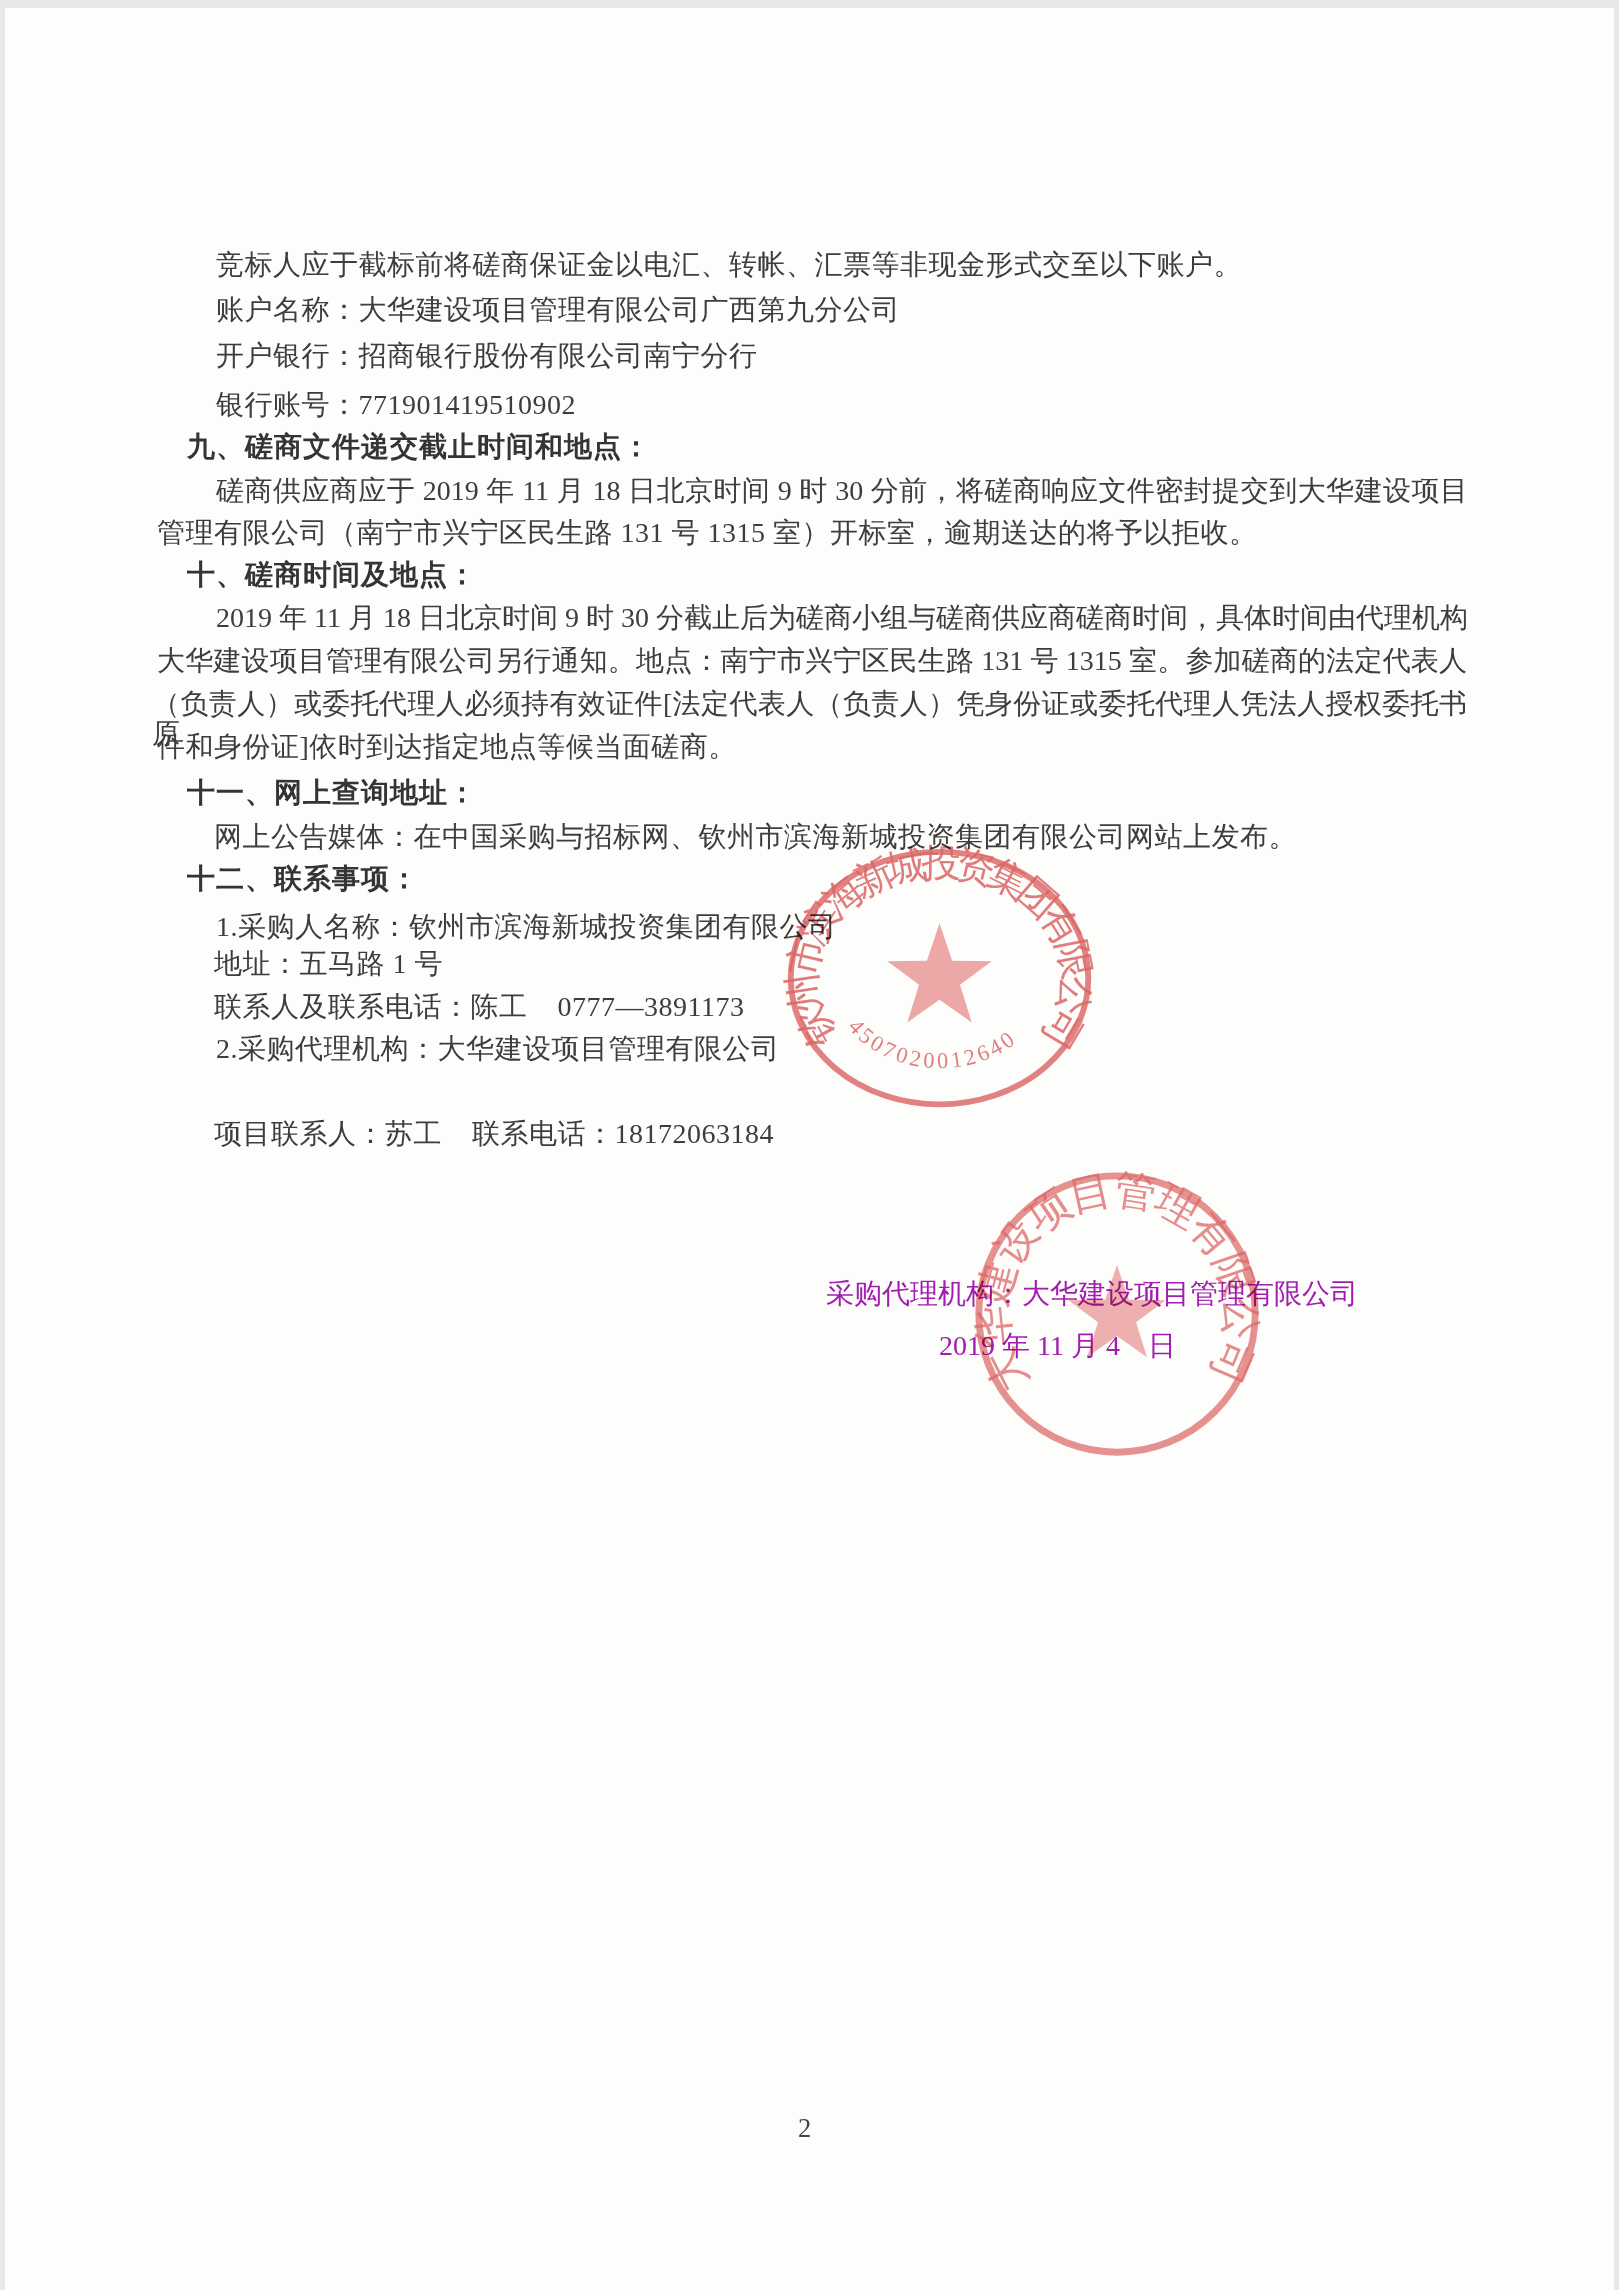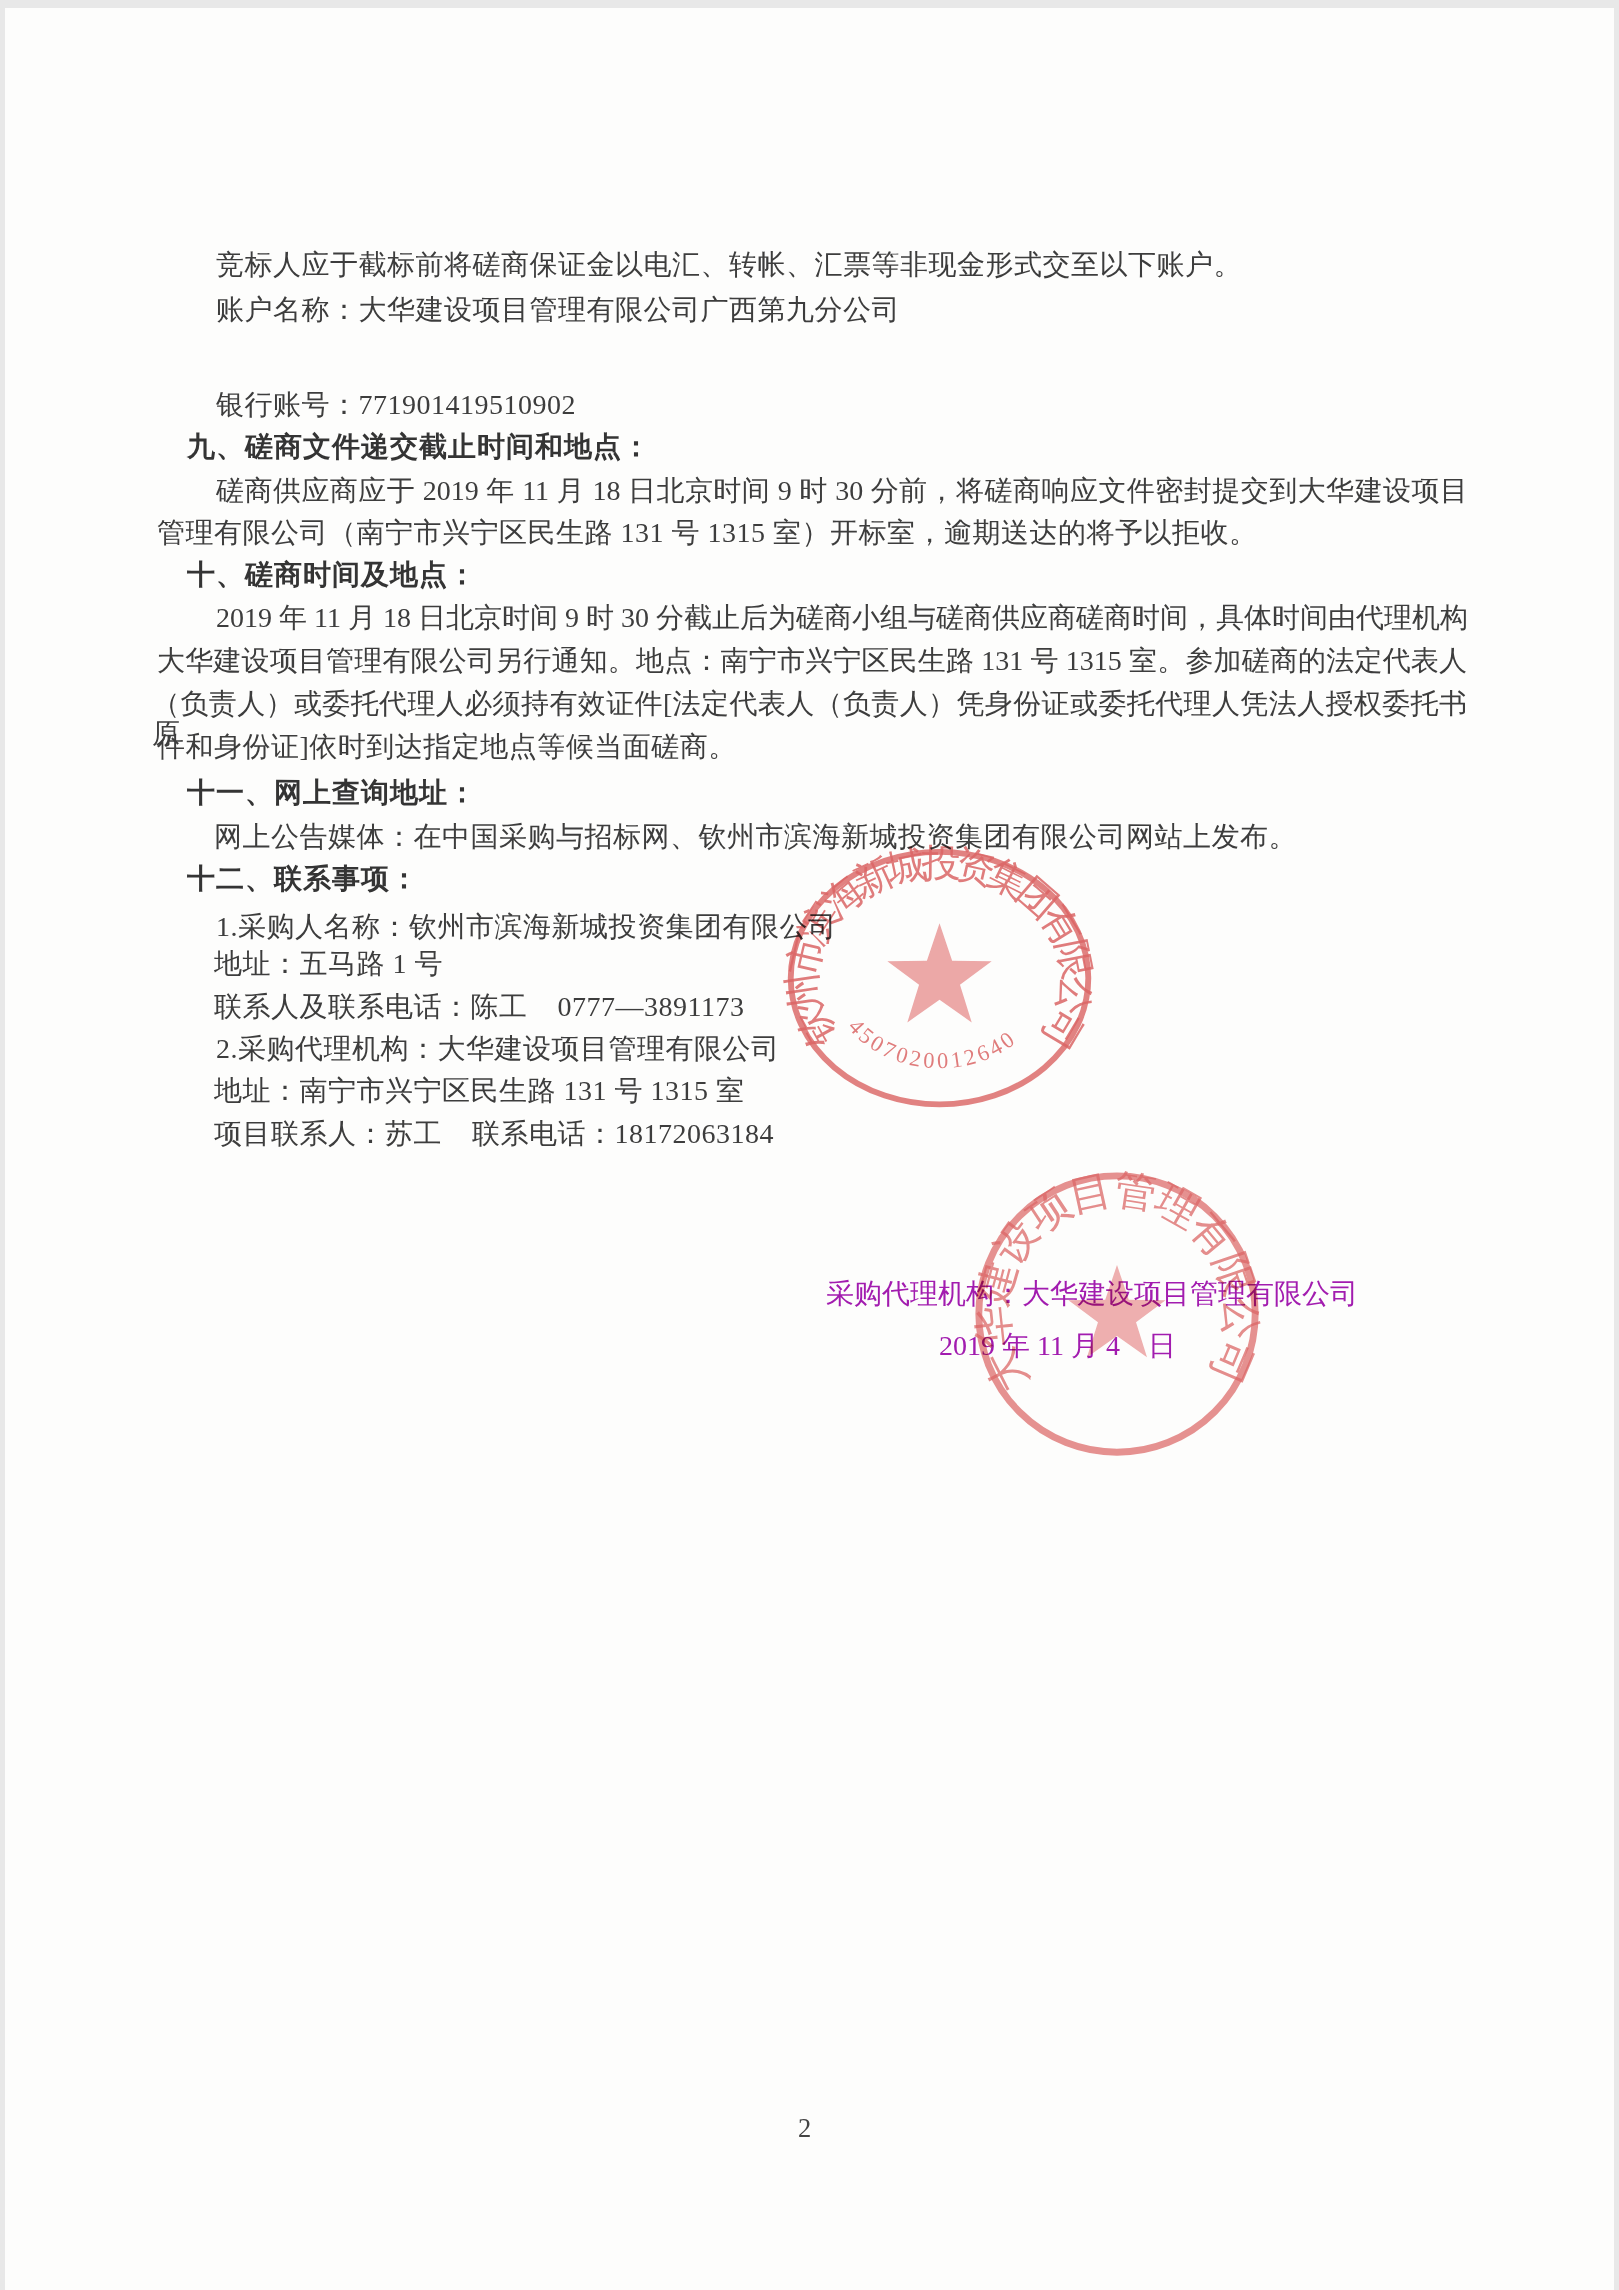--- a/index.html
+++ b/index.html
@@ -57,41 +57,41 @@
     font-family:"Liberation Serif","DejaVu Serif",serif;
   }
 </style>
 </head>
 <body>
 
 <div class="page">
 
   <div class="line" style="left:211px;top:242px;">竞标人应于截标前将磋商保证金以电汇、转帐、汇票等非现金形式交至以下账户。</div>
   <div class="line" style="left:211px;top:287px;">账户名称：大华建设项目管理有限公司广西第九分公司</div>
+  <div class="line" style="left:211px;top:333px;">开户银行：招商银行股份有限公司南宁分行</div>
   <div class="line" style="left:211px;top:382px;">银行账号：771901419510902</div>
 
   <div class="line heading" style="left:182px;top:424px;">九、磋商文件递交截止时间和地点：</div>
   <div class="line just" style="left:211px;top:468px;width:1252px;">磋商供应商应于 2019 年 11 月 18 日北京时间 9 时 30 分前，将磋商响应文件密封提交到大华建设项目</div>
   <div class="line" style="left:152px;top:510px;">管理有限公司（南宁市兴宁区民生路 131 号 1315 室）开标室，逾期送达的将予以拒收。</div>
 
   <div class="line heading" style="left:182px;top:552px;">十、磋商时间及地点：</div>
   <div class="line just" style="left:211px;top:595px;width:1252px;">2019 年 11 月 18 日北京时间 9 时 30 分截止后为磋商小组与磋商供应商磋商时间，具体时间由代理机构</div>
   <div class="line just" style="left:152px;top:638px;width:1310px;">大华建设项目管理有限公司另行通知。地点：南宁市兴宁区民生路 131 号 1315 室。参加磋商的法定代表人</div>
   <div class="line just" style="left:147px;top:681px;width:1315px;">（负责人）或委托代理人必须持有效证件[法定代表人（负责人）凭身份证或委托代理人凭法人授权委托书原</div>
   <div class="line" style="left:152px;top:724px;">件和身份证]依时到达指定地点等候当面磋商。</div>
 
   <div class="line heading" style="left:182px;top:770px;">十一、网上查询地址：</div>
   <div class="line" style="left:209px;top:814px;text-align:center;">网上公告媒体：在中国采购与招标网、钦州市滨海新城投资集团有限公司网站上发布。</div>
 
   <div class="line heading" style="left:182px;top:856px;text-align:center;">十二、联系事项：</div>
   <div class="line" style="left:211px;top:904px;">1.采购人名称：钦州市滨海新城投资集团有限公司</div>
   <div class="line" style="left:209px;top:941px;">地址：五马路 1 号</div>
   <div class="line" style="left:209px;top:984px;">联系人及联系电话：陈工    0777—3891173</div>
   <div class="line" style="left:211px;top:1026px;">2.采购代理机构：大华建设项目管理有限公司</div>
-  <div class="line" style="left:209px;top:1068px;">地址：南宁市兴宁区民生路 131 号 1315 室</div>
   <div class="line" style="left:209px;top:1111px;">项目联系人：苏工    联系电话：18172063184</div>
 
   <div class="sig" style="left:821px;top:1271px;">采购代理机构：大华建设项目管理有限公司</div>
   <div class="sig" style="left:934px;top:1323px;">2019 年 11 月 4    日</div>
 
   <svg class="stamp" style="left:774px;top:833px;" width="323" height="284" viewBox="0 0 330 290">
     <g fill="none" stroke="#d85050" opacity="0.82">
       <ellipse cx="164" cy="140" rx="152" ry="129" stroke-width="6"></ellipse>
     </g>
     <defs>

